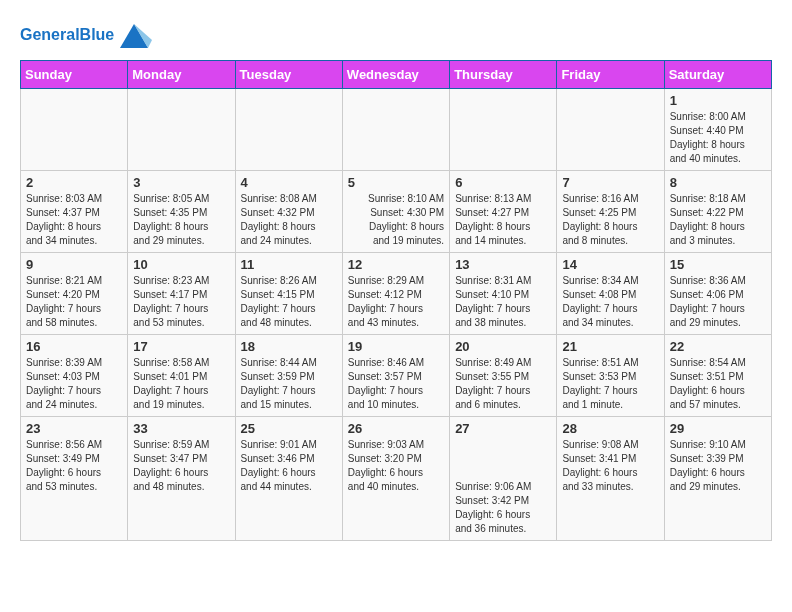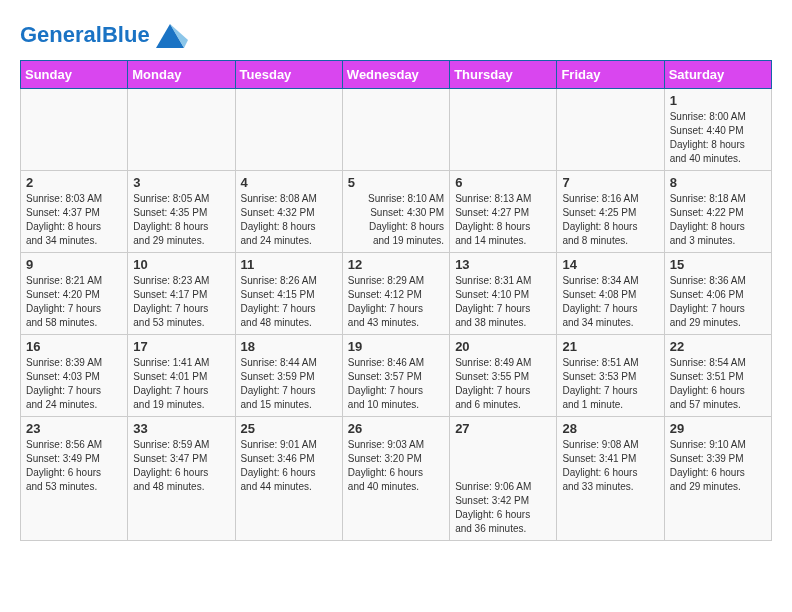--- a/index.html
+++ b/index.html
@@ -15,21 +15,21 @@
       justify-content: space-between;
       align-items: flex-start;
       margin-bottom: 10px;
     }
     .logo {
       display: flex;
       align-items: center;
       gap: 0;
     }
     .logo-text {
-      font-size: 22px;
+      font-size: 16px;
       color: #333;
       font-weight: normal;
     }
     .logo-text span {
       color: #1a73c4;
       font-weight: bold;
     }
     .logo-icon {
       width: 36px;
       height: 30px;
@@ -237,21 +237,21 @@
       <tr>
         <td>
           <span class="day-number">16</span>
           <div class="day-info" style="white-space: pre-line;">Sunrise: 8:39 AM
 Sunset: 4:03 PM
 Daylight: 7 hours
 and 24 minutes.</div>
         </td>
         <td>
           <span class="day-number">17</span>
-          <div class="day-info" style="white-space: pre-line;">Sunrise: 1:41 AM
+          <div class="day-info" style="white-space: pre-line;">Sunrise: 8:58 AM
 Sunset: 4:01 PM
 Daylight: 7 hours
 and 19 minutes.</div>
         </td>
         <td>
           <span class="day-number">18</span>
           <div class="day-info" style="white-space: pre-line;">Sunrise: 8:44 AM
 Sunset: 3:59 PM
 Daylight: 7 hours
 and 15 minutes.</div>

